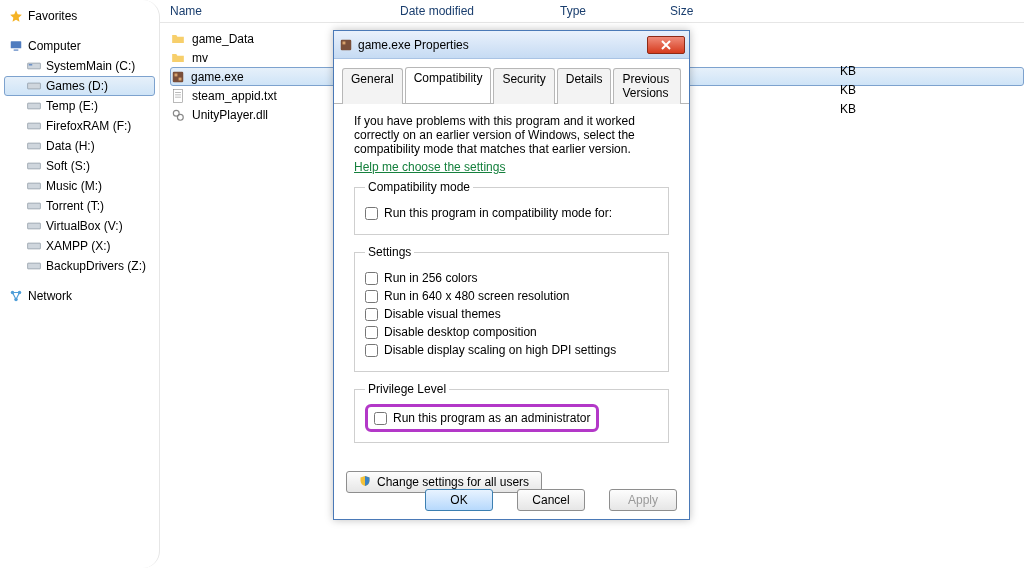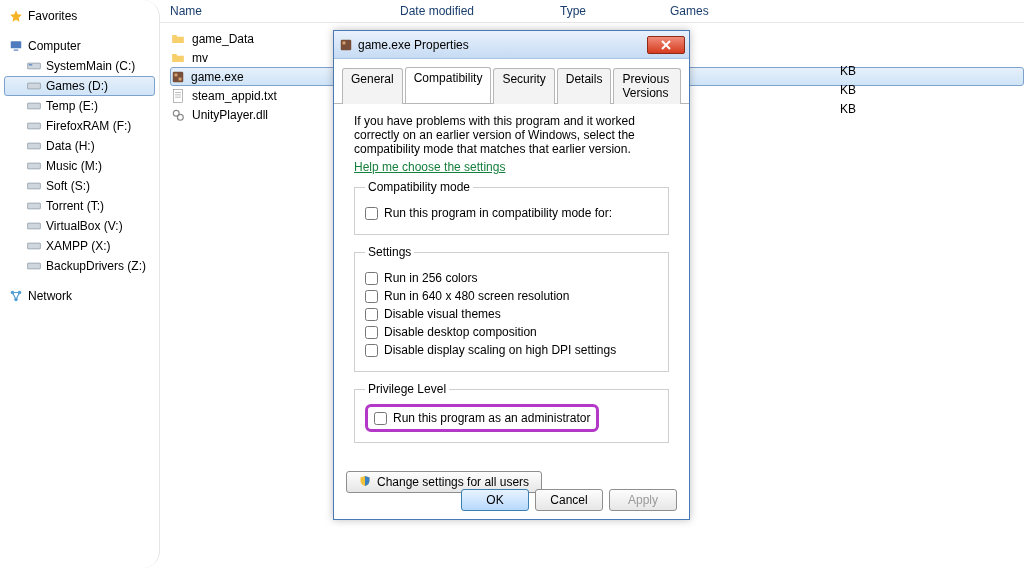--- a/index.html
+++ b/index.html
@@ -49,21 +49,21 @@
            border: 1px solid #b3b3b3; background: #f2f2f2; color: #7a7a7a;
            display: flex; align-items: center; padding: 0 6px; justify-content: space-between; }
   .combo .chev { font-size: 9px; color: #7a7a7a; }
   .highlight { border: 3px solid #b338c8; border-radius: 6px; padding: 4px 6px; display: inline-flex; }
   .btn { min-width: 68px; height: 22px; padding: 0 12px; border: 1px solid #8e8e8e; background: linear-gradient(#fdfdfd,#e6e6e6);
          border-radius: 3px; display: inline-flex; align-items: center; justify-content: center; cursor: default; }
   .btn.def { background: linear-gradient(#e8f3ff,#b7d9fc); border-color: #3c7fb1; }
   .btn.dis { color: #9a9a9a; }
   .btn .icon { width: 14px; height: 14px; margin-right: 4px; display: inline-flex; }
   .dlg-change { margin: 8px 0 0 12px; }
-  .dlg-buttons { position: absolute; bottom: 8px; right: 12px; display: flex; gap: 6px; }
+  .dlg-buttons { position: absolute; bottom: 8px; right: 12px; display: flex; gap: 24px; }
   .size-col { position: absolute; left: 680px; top: 0; }
   .size-cell { height: 19px; display:flex; align-items:center; padding-top:1px;}
 </style>
 </head>
 <body>
 
 <div class="explorer">
 
   <div class="nav">
     <div class="nav-group">
@@ -126,29 +126,29 @@
             </svg>
           </span>
           <span>Data (H:)</span>
         </div>
       <div class="nav-item">
           <span class="icon">
             <svg width="14" height="10" viewBox="0 0 24 16">
               <rect x="1" y="3" width="22" height="10" rx="1" fill="#cfd6dd" stroke="#7a8894"></rect>
             </svg>
           </span>
+          <span>Soft (S:)</span>
+        </div>
+      <div class="nav-item">
+          <span class="icon">
+            <svg width="14" height="10" viewBox="0 0 24 16">
+              <rect x="1" y="3" width="22" height="10" rx="1" fill="#cfd6dd" stroke="#7a8894"></rect>
+            </svg>
+          </span>
           <span>Music (M:)</span>
-        </div>
-      <div class="nav-item">
-          <span class="icon">
-            <svg width="14" height="10" viewBox="0 0 24 16">
-              <rect x="1" y="3" width="22" height="10" rx="1" fill="#cfd6dd" stroke="#7a8894"></rect>
-            </svg>
-          </span>
-          <span>Soft (S:)</span>
         </div>
       <div class="nav-item">
           <span class="icon">
             <svg width="14" height="10" viewBox="0 0 24 16">
               <rect x="1" y="3" width="22" height="10" rx="1" fill="#cfd6dd" stroke="#7a8894"></rect>
             </svg>
           </span>
           <span>Torrent (T:)</span>
         </div>
       <div class="nav-item">
@@ -189,21 +189,21 @@
         <span>Network</span>
       </div>
     </div>
   </div>
 
   <div class="content">
     <div class="cols">
       <div class="col-name">Name</div>
       <div class="col-date">Date modified</div>
       <div class="col-type">Type</div>
-      <div class="col-size">Games</div>
+      <div class="col-size">Size</div>
     </div>
     <div class="files">
       <div class="file-row">
         <span class="icon">
             <svg width="14" height="12" viewBox="0 0 24 20">
               <path fill="#f7cf6b" d="M2 3h7l2 3h11v11H2z"></path>
             </svg>
           </span>
         <span class="fname">game_Data</span>
       </div>

